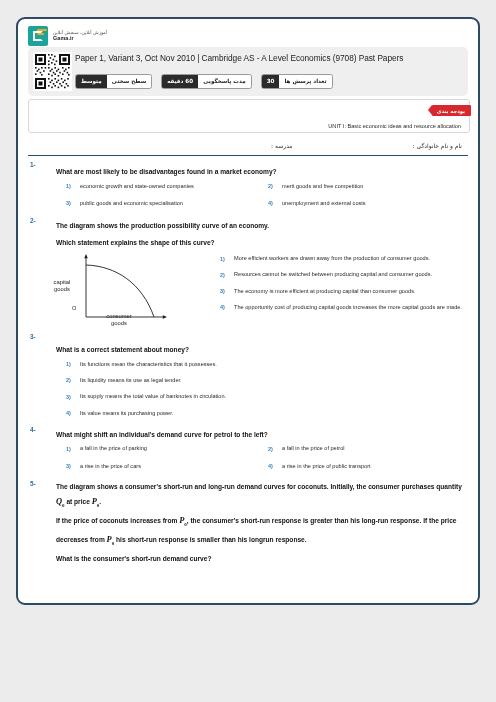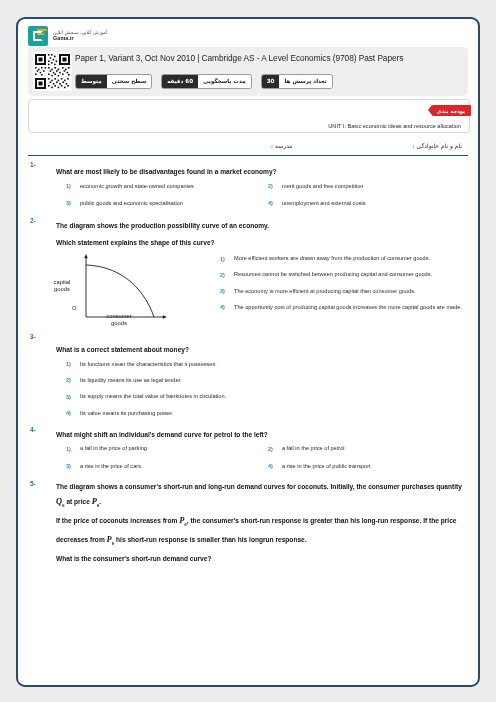--- a/index.html
+++ b/index.html
@@ -5,21 +5,21 @@
   html,body{margin:0;padding:0;}
   body{
     width:496px;height:702px;
     background:#ececec;
     font-family:"Liberation Sans", sans-serif;
     overflow:hidden;
   }
   .page{
     position:absolute;
     left:16px;top:17px;
-    width:464px;height:670px;
+    width:464px;height:588px;
     background:#ffffff;
     border:2px solid #2c4a63;
     border-radius:9px;
     box-sizing:border-box;
     overflow:hidden;
   }
 
   
   .brandrow{
     position:absolute;left:10px;top:4px;width:440px;height:26px;

